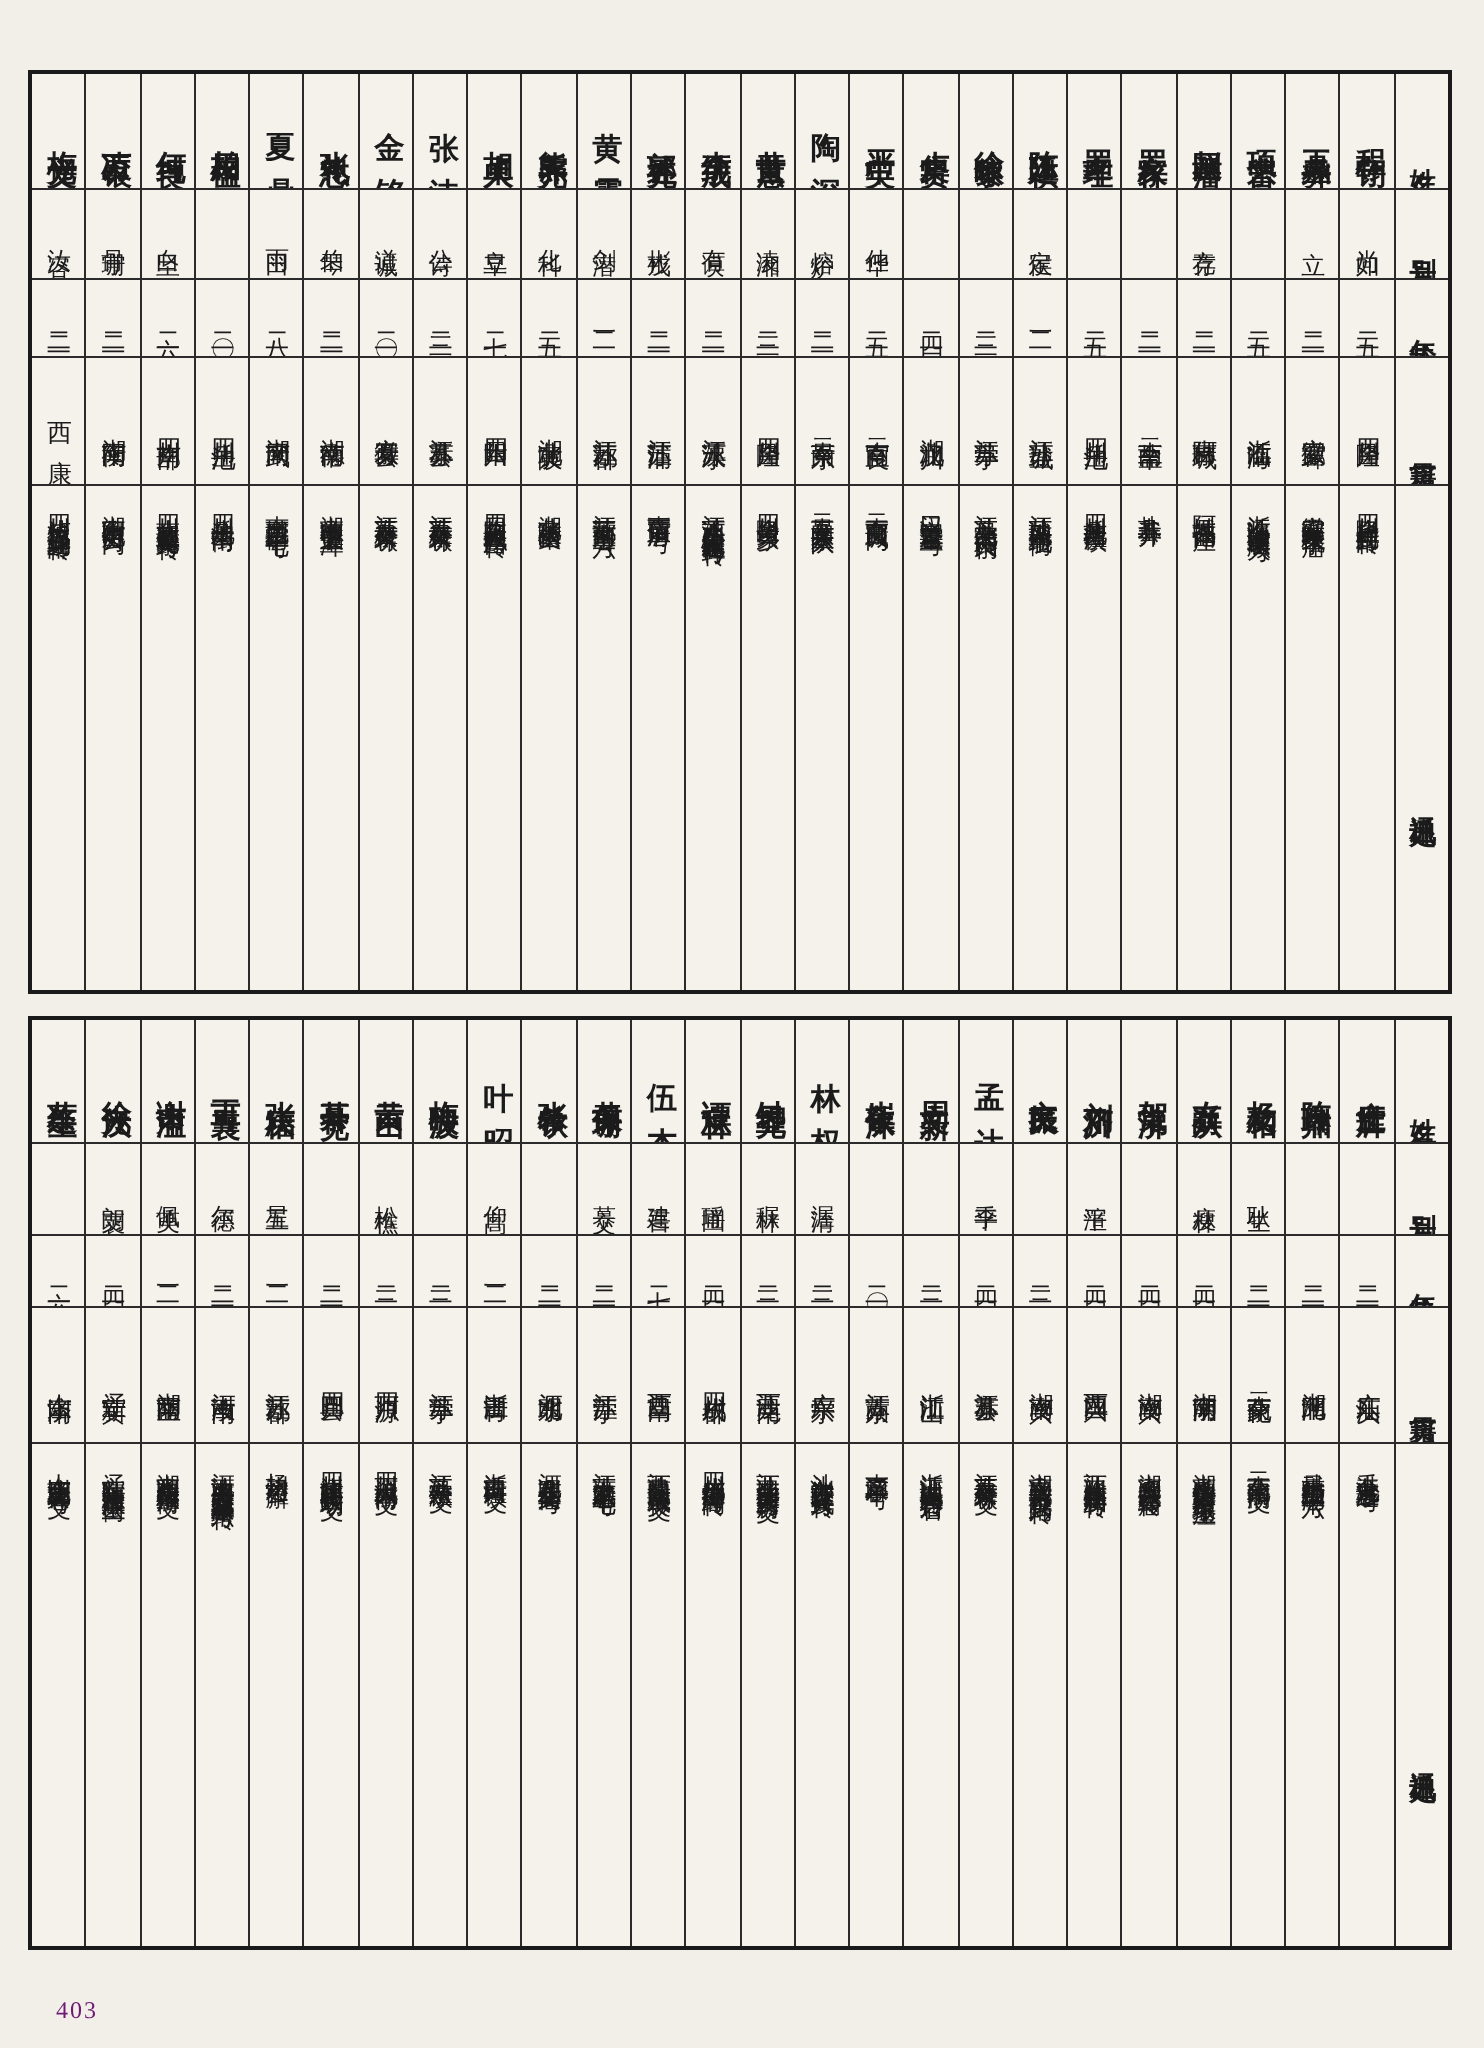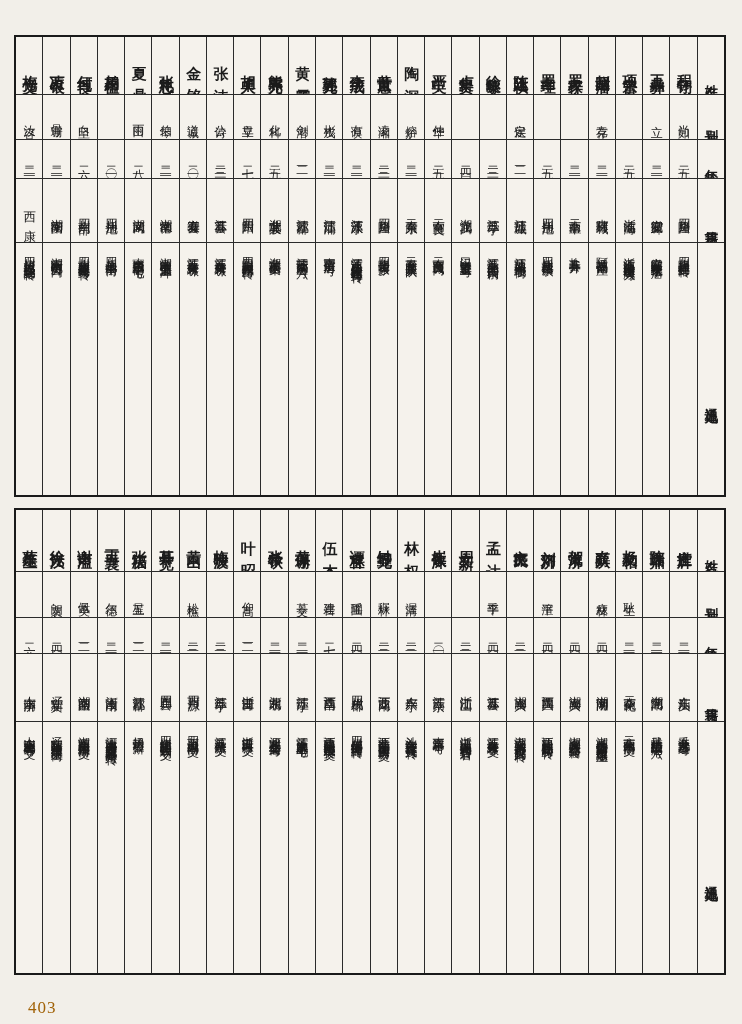--- a/index.html
+++ b/index.html
@@ -74,23 +74,23 @@
   .hs-name  {letter-spacing:1.4em;margin-top:1.4em;}
   .hs-alias {letter-spacing:0.5em;margin-top:0.5em;}
   .hs-age   {letter-spacing:0.15em;margin-top:0.15em;}
   .hs-origin{letter-spacing:1.6em;margin-top:1.6em;}
   .hs-addr  {letter-spacing:4.3em;margin-top:4.3em;}
   .header-col .cell-address{align-items:center;padding-top:0;}
 
   .page-number{
     position:absolute;
     left:28px;top:998px;
-    font-size:17px;
+    font-size:12px;
     letter-spacing:1px;
-    color:#a16207;
+    color:#701a75;
   }
 </style>
 </head>
 <body>
 
 <section class="roster" id="roster-top">
   <div class="cols">
     <div class="col header-col">
       <div class="cell cell-name">
           <span class="v hs-name">姓名</span>

